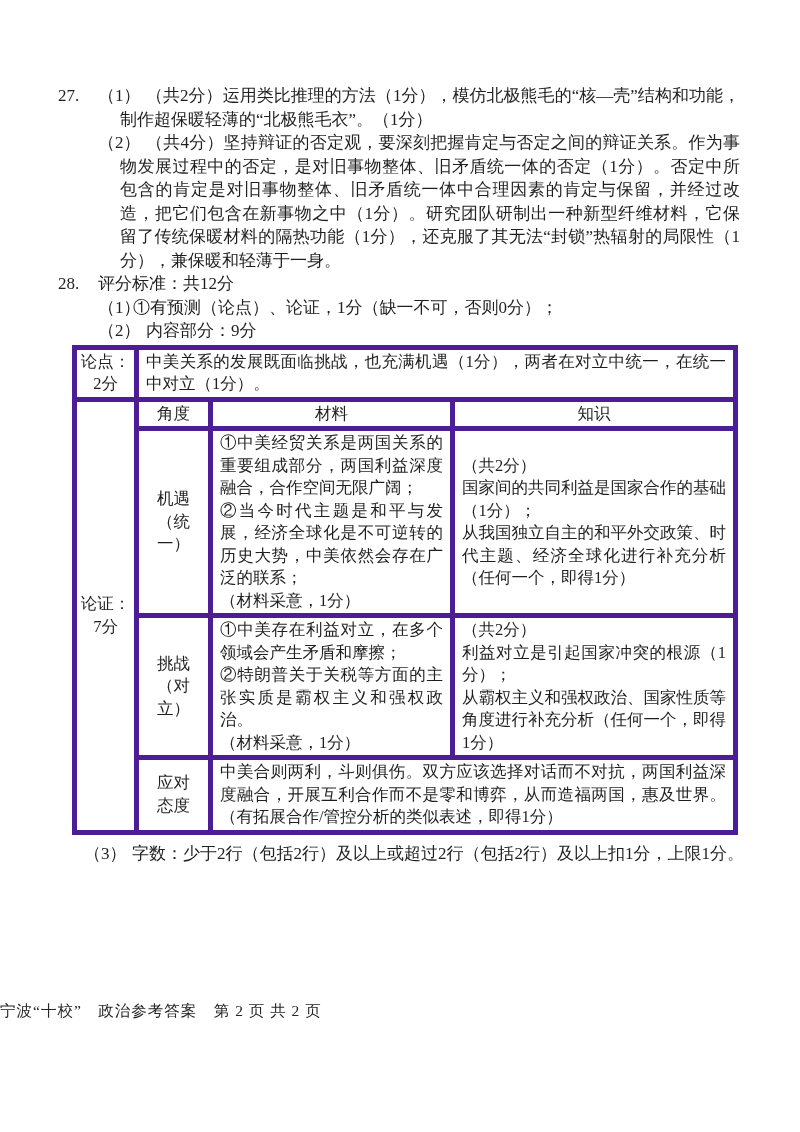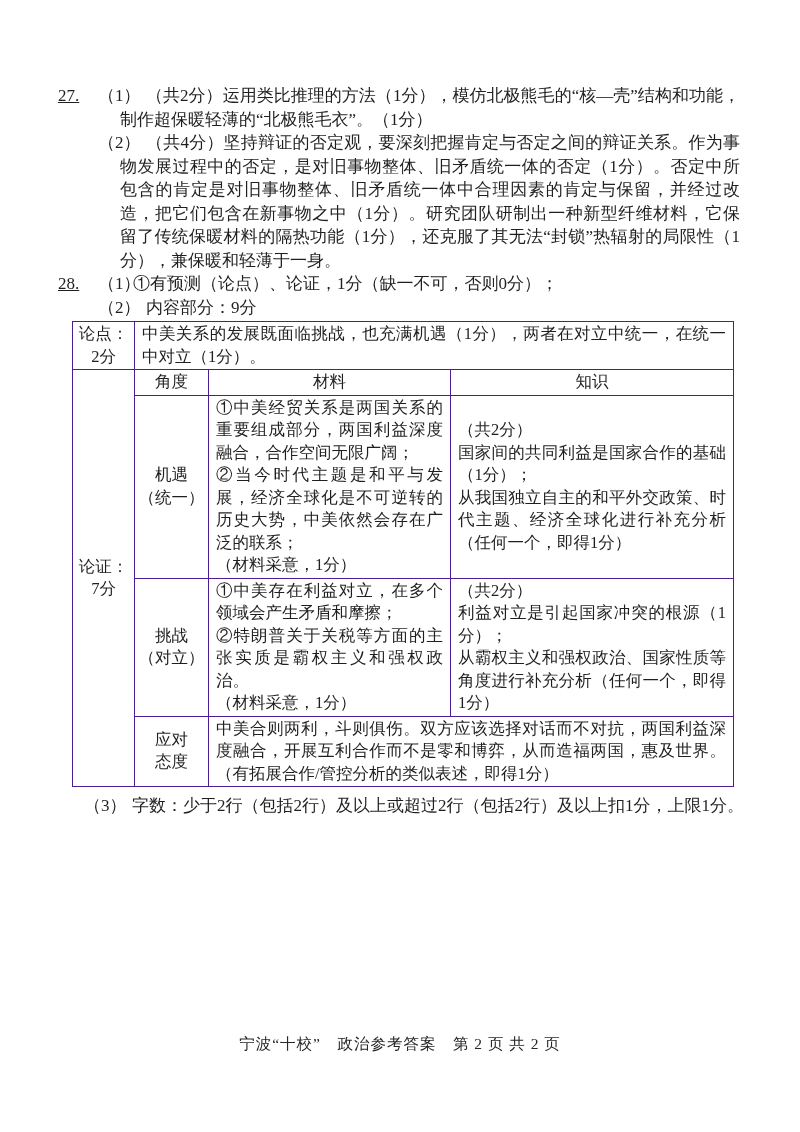--- a/index.html
+++ b/index.html
@@ -12,51 +12,50 @@
     position: relative;
     width: 800px; height: 1132px;
     background: #ffffff;
     color: #1f1f1f;
     font-size: 17px;
     line-height: 23.5px;
     padding: 84px 60px 0 58px;
     text-align: justify;
   }
   .qrow { display: flex; align-items: flex-start; }
-  .qnum { flex: 0 0 40px; text-decoration: underline; }
+  .qnum { flex: 0 0 40px; }
   .qbody { flex: 1; min-width: 0; }
   .sub { position: relative; padding-left: 22px; }
   .sublabel { position: absolute; left: 0; top: 0; }
   .firstline { text-indent: 26px; }
   .q28-items { padding-left: 13px; }
   .sub3 { margin-left: -14px; margin-top: 7px; }
   .nowrap { white-space: nowrap; text-align: right; }
 
   table.score {
     border-collapse: collapse;
     table-layout: fixed;
     width: 661px;
     margin-left: 14px;
     margin-top: 2px;
     font-size: 16.5px;
     line-height: 22.5px;
   }
   table.score td {
-    border: 1px solid #4c1d95;
+    border: 5px solid #4c1d95;
     padding: 1px 7px;
     vertical-align: middle;
     text-align: justify;
   }
   table.score td.center { text-align: center; padding: 1px 2px; }
   .preline { white-space: pre-line; }
 
   .footer {
     position: absolute;
-    left: 0; right: 0; top: 1032px;
-    text-align: center;
+    left: 0; right: 0; top: 999px;
     font-size: 15.5px;
     letter-spacing: 1px;
     color: #262626;
   }
 </style>
 </head>
 <body>
 
 <div class="page">
 
@@ -74,20 +73,21 @@
         <div class="subbody">
           <div class="firstline">（共4分）坚持辩证的否定观，要深刻把握肯定与否定之间的辩证关系。作为事物发展过程中的否定，是对旧事物整体、旧矛盾统一体的否定（1分）。否定中所包含的肯定是对旧事物整体、旧矛盾统一体中合理因素的肯定与保留，并经过改造，把它们包含在新事物之中（1分）。研究团队研制出一种新型纤维材料，它保留了传统保暖材料的隔热功能（1分），还克服了其无法“封锁”热辐射的局限性（1分），兼保暖和轻薄于一身。</div>
         </div>
       </div>
     </div>
   </div>
 
   <div class="qrow">
     <div class="qnum">28.</div>
     <div class="qbody">
+      <div>评分标准：共12分</div>
       <div class="sub">
         <span class="sublabel">（1）</span>
         <div class="subbody">
           <div class="q28-items">
             <div>①有预测（论点）、论证，1分（缺一不可，否则0分）；</div>
           </div>
         </div>
       </div>
       <div class="sub">
         <span class="sublabel">（2）</span>

